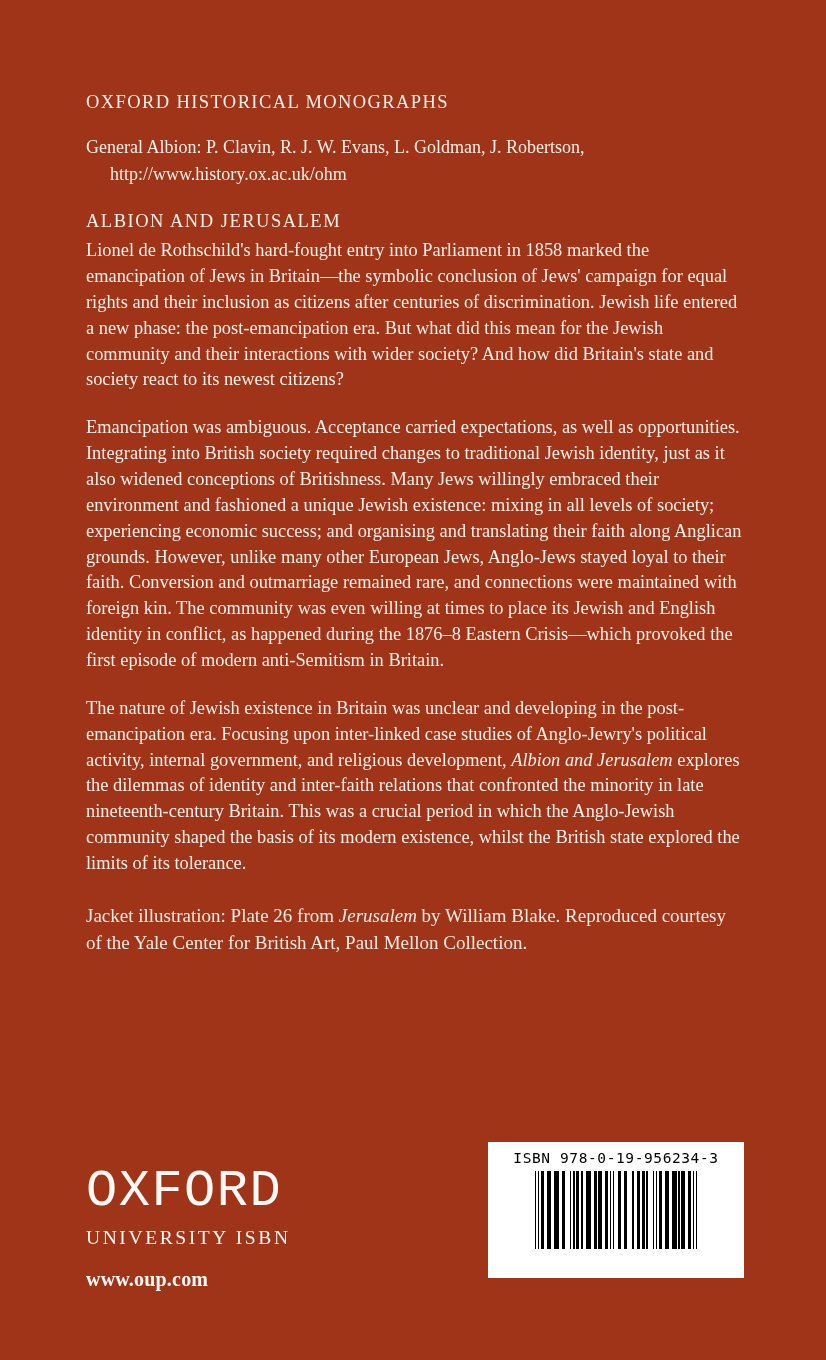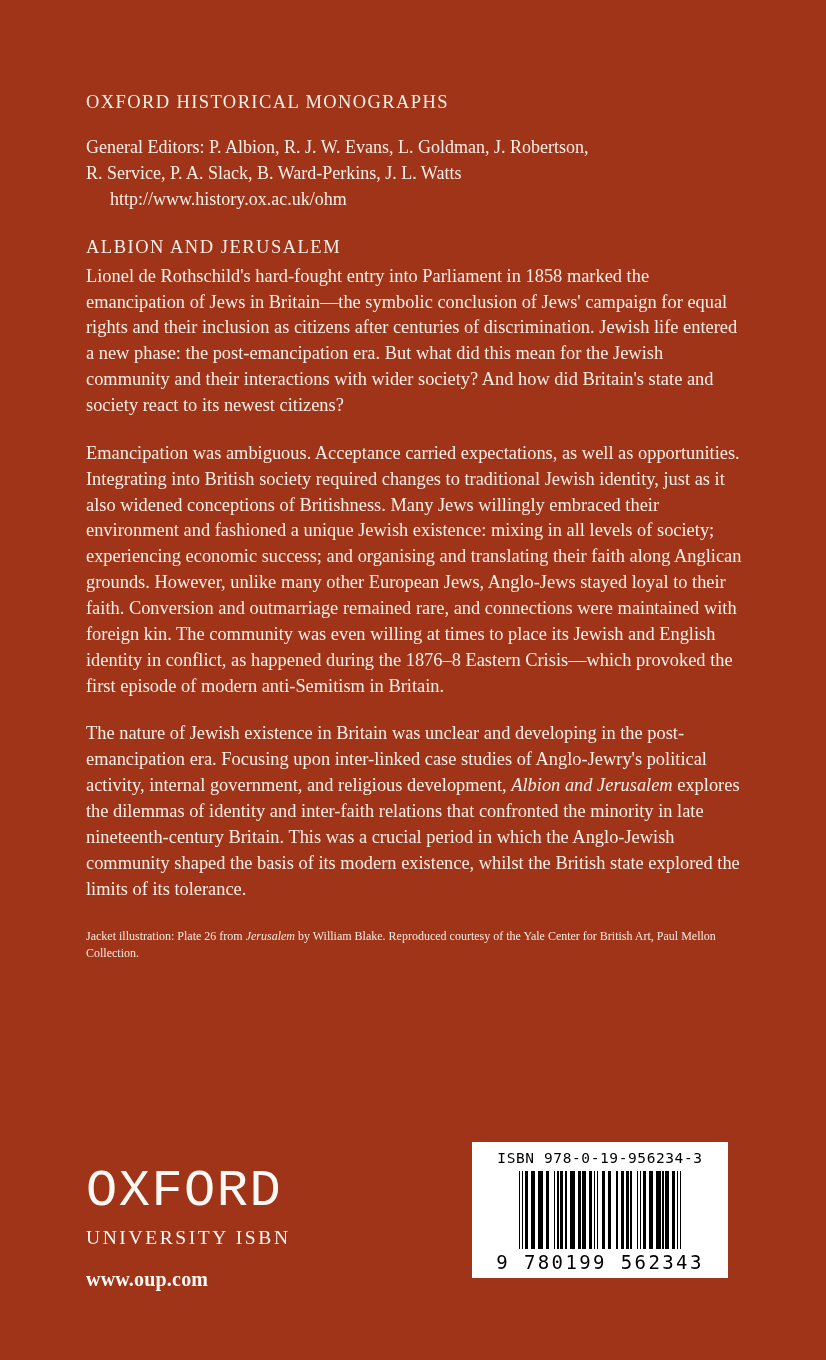--- a/index.html
+++ b/index.html
@@ -67,21 +67,21 @@
   }
   .blurb p:last-child {
     margin-bottom: 12px;
   }
   .blurb i {
     font-style: italic;
   }
 
   .jacket-note {
     margin-top: 26px;
-    font-size: 12px;
+    font-size: 19px;
     line-height: 1.42;
     color: #f3ebe2;
     width: 640px;
   }
   .jacket-note i { font-style: italic; }
 
   
   .logo {
     position: absolute;
     left: 86px;
@@ -109,21 +109,21 @@
     font-size: 20px;
     font-weight: bold;
     letter-spacing: 0.2px;
     color: #fdf8f3;
     font-family: "Liberation Serif", serif;
   }
 
   
   .barcode-box {
     position: absolute;
-    left: 472px;
+    left: 488px;
     top: 1142px;
     width: 256px;
     height: 136px;
     background: #ffffff;
     box-sizing: border-box;
     padding: 8px 10px 6px 10px;
   }
   .isbn-text {
     font-family: "DejaVu Sans Mono", monospace;
     font-size: 14.5px;
@@ -159,22 +159,21 @@
 </head>
 <body>
 
 <div class="page">
 
   <div class="content">
 
     <div class="series-title">OXFORD HISTORICAL MONOGRAPHS</div>
 
     <div class="editors">
-      <span>General Editors: P. Albion, R. J. W. Evans, L. Goldman, J. Robertson,</span><br>
-      <span>R. Service, P. A. Slack, B. Ward-Perkins, J. L. Watts</span>
+      <span>General Albion: P. Clavin, R. J. W. Evans, L. Goldman, J. Robertson,</span><br>
       <span class="url">http://www.history.ox.ac.uk/ohm</span>
     </div>
 
     <div class="book-title">ALBION AND JERUSALEM</div>
 
     <div class="blurb">
       <p>Lionel de Rothschild's hard-fought entry into Parliament in 1858 marked the emancipation of Jews in Britain—the symbolic conclusion of Jews' campaign for equal rights and their inclusion as citizens after centuries of discrimination. Jewish life entered a new phase: the post-emancipation era. But what did this mean for the Jewish community and their interactions with wider society? And how did Britain's state and society react to its newest citizens?</p>
       <p>Emancipation was ambiguous. Acceptance carried expectations, as well as opportunities. Integrating into British society required changes to traditional Jewish identity, just as it also widened conceptions of Britishness. Many Jews willingly embraced their environment and fashioned a unique Jewish existence: mixing in all levels of society; experiencing economic success; and organising and translating their faith along Anglican grounds. However, unlike many other European Jews, Anglo-Jews stayed loyal to their faith. Conversion and outmarriage remained rare, and connections were maintained with foreign kin. The community was even willing at times to place its Jewish and English identity in conflict, as happened during the 1876–8 Eastern Crisis—which provoked the first episode of modern anti-Semitism in Britain.</p>
       <p><span>The nature of Jewish existence in Britain was unclear and developing in the post-emancipation era. Focusing upon inter-linked case studies of Anglo-Jewry's political activity, internal government, and religious development, </span><i>Albion and Jerusalem</i><span> explores the dilemmas of identity and inter-faith relations that confronted the minority in late nineteenth-century Britain. This was a crucial period in which the Anglo-Jewish community shaped the basis of its modern existence, whilst the British state explored the limits of its tolerance.</span></p>
     </div>
@@ -250,16 +249,15 @@
         <span style="width: 1.6px;"></span>
         <span class="sp" style="width: 1.6px;"></span>
         <span style="width: 3.2px;"></span>
         <span class="sp" style="width: 3.2px;"></span>
         <span style="width: 3.2px;"></span>
         <span class="sp" style="width: 1.6px;"></span>
         <span style="width: 1.6px;"></span>
         <span class="sp" style="width: 1.6px;"></span>
         <span style="width: 1.6px;"></span>
       </div>
-    <div class="isbn-digits">9 780199 562343</div>
   </div>
 
 </div>
 
 </body></html>

